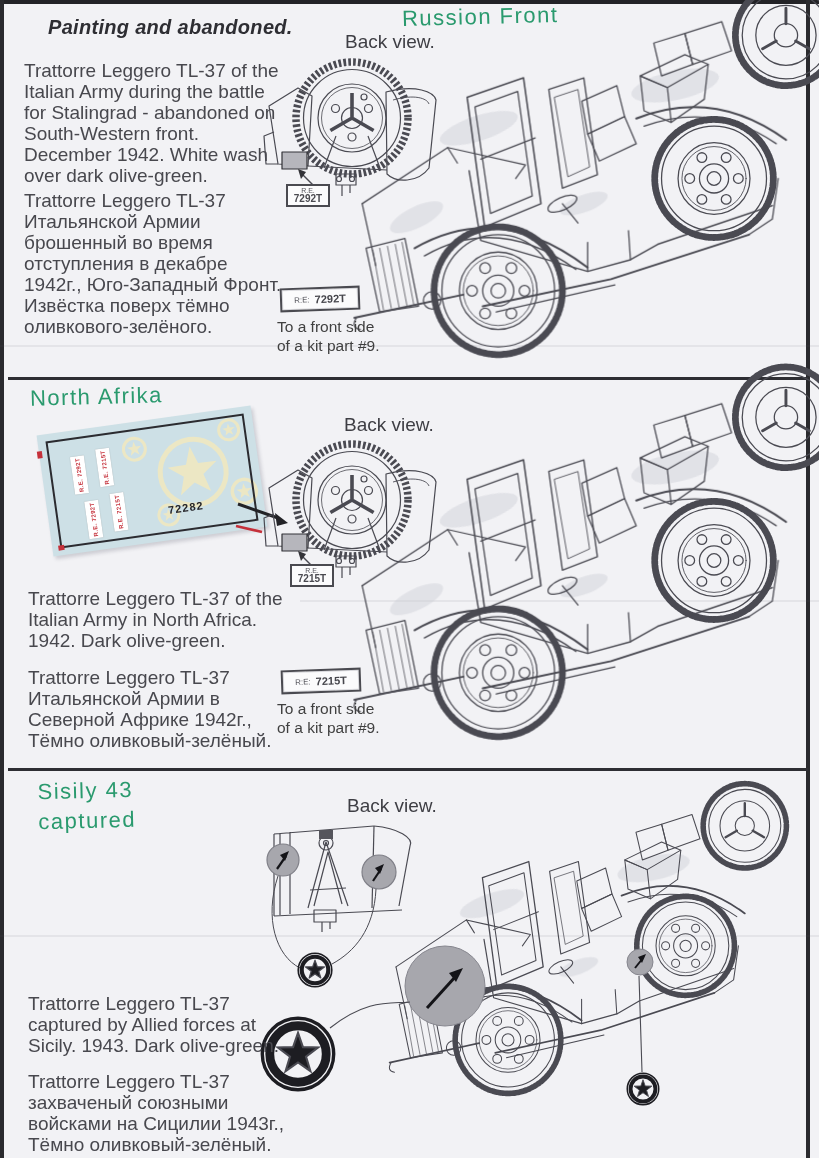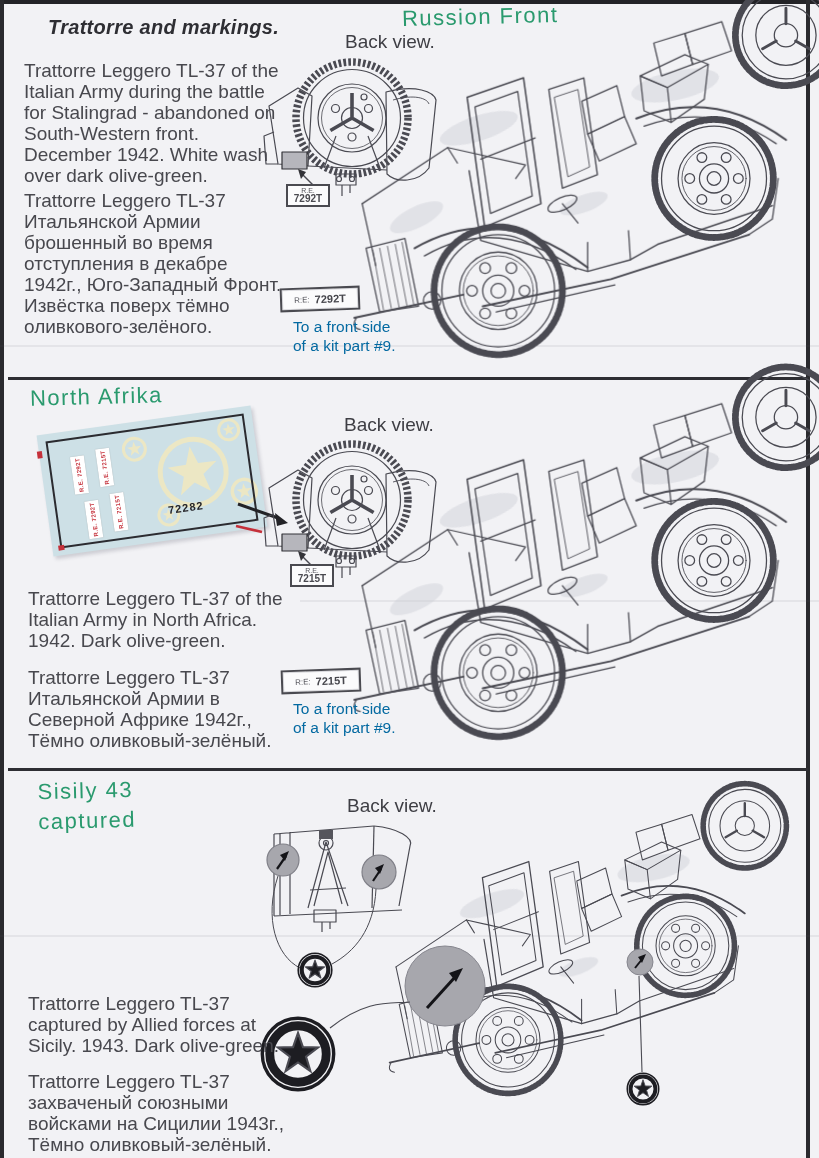--- a/index.html
+++ b/index.html
@@ -40,23 +40,22 @@
   .plate-wide {
     position:absolute; width:76px; height:20px; background:#fbfbfc;
     border:2px solid #4a4a50; box-shadow:inset 0 0 0 1px #d8d8dc;
     display:flex; align-items:center; justify-content:center; gap:5px;
     transform:rotate(-2deg);
   }
   .plate-wide .wp-prefix { font-size:8px; color:#55555c; }
   .plate-wide .wp-num    { font-size:11px; font-weight:bold; color:#46464c; }
 
   .front-note {
-    position:absolute; font-size:15.5px; line-height:19px; color:#0369a1;
+    position:absolute; font-size:15.5px; line-height:19px; color:#404040;
     white-space:pre-line;
-    margin-left:16px;
   }
 
   .decal-sheet {
     position:absolute; left:44px; top:420px; width:216px; height:122px;
     background:#cde0e6; transform:rotate(-8deg);
     box-shadow:2px 3px 4px rgba(40,40,60,.18);
   }
   .decal-inner {
     position:absolute; left:8px; top:7px; right:8px; bottom:7px;
     border:2px solid #2b2b30;
@@ -221,21 +220,21 @@
 <div class="paper">
 
   <div class="edge-top"></div>
   <div class="edge-left"></div>
   <div class="edge-right"></div>
   <div class="crease" style="left:0;top:345px;width:819px;"></div>
   <div class="crease" style="left:300px;top:600px;width:519px;"></div>
   <div class="crease" style="left:0;top:935px;width:819px;"></div>
 
   <div>
-    <div class="title">Trattorre and markings.</div>
+    <div class="title">Painting and abandoned.</div>
     <div class="handwrite" style="left:402px;top:2px;">Russion Front</div>
 
     <div class="para" style="left:24px;top:60px;">Trattorre Leggero TL-37 of the
 Italian Army during the battle
 for Stalingrad -  abandoned on
 South-Western front.
 December 1942. White wash
 over dark olive-green.</div>
     <div class="para" style="left:24px;top:190px;">Trattorre Leggero TL-37
 Итальянской Армии

